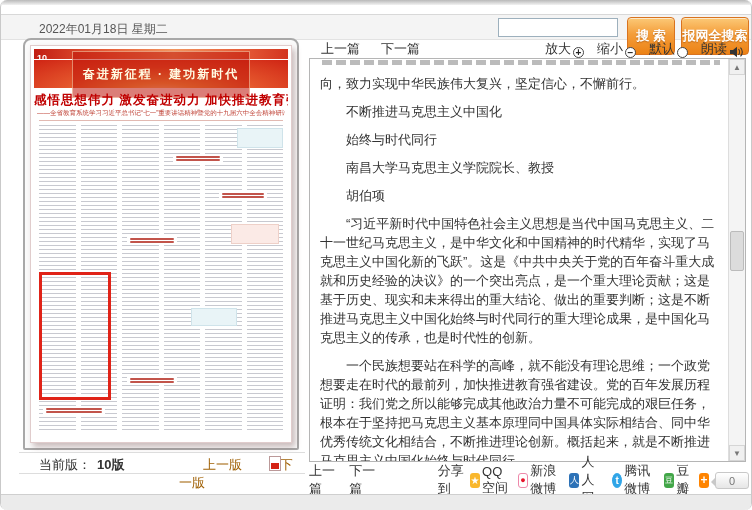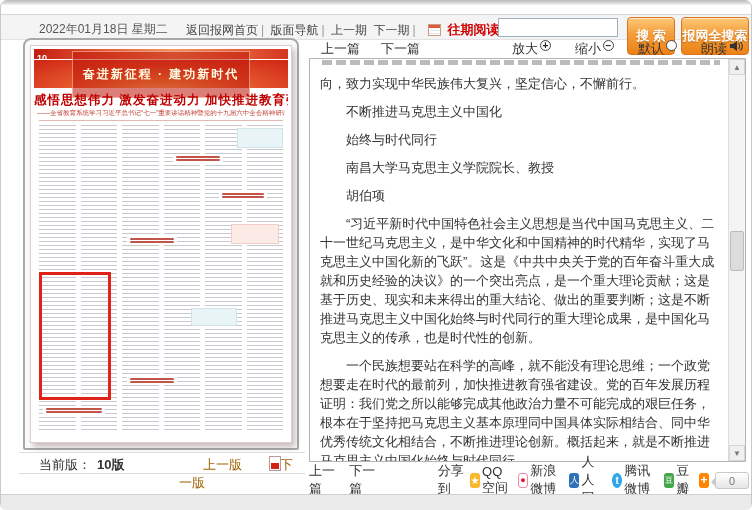--- a/index.html
+++ b/index.html
@@ -72,21 +72,21 @@
 
   
   .reader-head { position:absolute; left:308px; top:40px; width:437px; height:18px; font-size:13px; color:#333; }
   .reader-head a { color:#333; text-decoration:none; cursor:pointer; }
   .rh-prev { position:absolute; left:12px; }
   .rh-next { position:absolute; left:72px; }
   .rh-controls { position:absolute; right:2px; top:0; display:flex; align-items:center; gap:4px; font-size:13px; color:#333; }
   .radio { display:inline-flex; width:11px; height:11px; border:1px solid #444; border-radius:50%;
            align-items:center; justify-content:center; font-size:10px; line-height:1; color:#222;
            background:#fff; cursor:pointer; font-weight:bold; }
-  .rh-controls .grp { display:inline-flex; align-items:flex-start; gap:2px; margin-left:20px; cursor:pointer; }
+  .rh-controls .grp { display:inline-flex; align-items:flex-end; gap:2px; margin-left:9px; cursor:pointer; }
 
   .content-box { position:absolute; left:308px; top:58px; width:437px; height:404px; background:#fff;
                  border:1px solid #b5b5b5; overflow:hidden; }
   .article { position:absolute; left:0; top:0; right:17px; bottom:0; padding:0 6px 0 10px; overflow:hidden; }
   .clipped-line { height:8px; margin:1px 2px 6px; overflow:hidden; opacity:.5;
                   background:repeating-linear-gradient(90deg,#777 0 10px, transparent 10px 14px);
                   background-size:100% 5px; background-repeat:no-repeat; background-position:0 0; }
   .article p { font-size:13px; line-height:19px; color:#333; margin:0 0 9px; }
   .article p.ind { text-indent:2em; }
 
@@ -123,28 +123,20 @@
   .speaker-svg { vertical-align:-2px; }
 </style>
 </head>
 <body>
 
 <div id="stage">
   <div class="top-shadow"></div>
 
   <div class="topbar">
     <span class="date">2022年01月18日 星期二</span>
-    <span class="topnav">
-      <a>返回报网首页</a><span class="sep">|</span>
-      <a>版面导航</a><span class="sep">|</span>
-      <a>上一期</a>&nbsp;
-      <a>下一期</a><span class="sep">|</span>
-      <span class="cal-icon"></span>
-      <a class="past-link">往期阅读</a>
-    </span>
     <input class="search-input" type="text" style="">
     <button class="orange-btn btn-search">搜 索</button>
     <button class="orange-btn btn-site-search">报网全搜索</button>
   </div>
 
   <div class="thumb-panel">
     <div class="newspage">
       <div class="np-strip">
         <span class="pg">10</span>
       </div>

